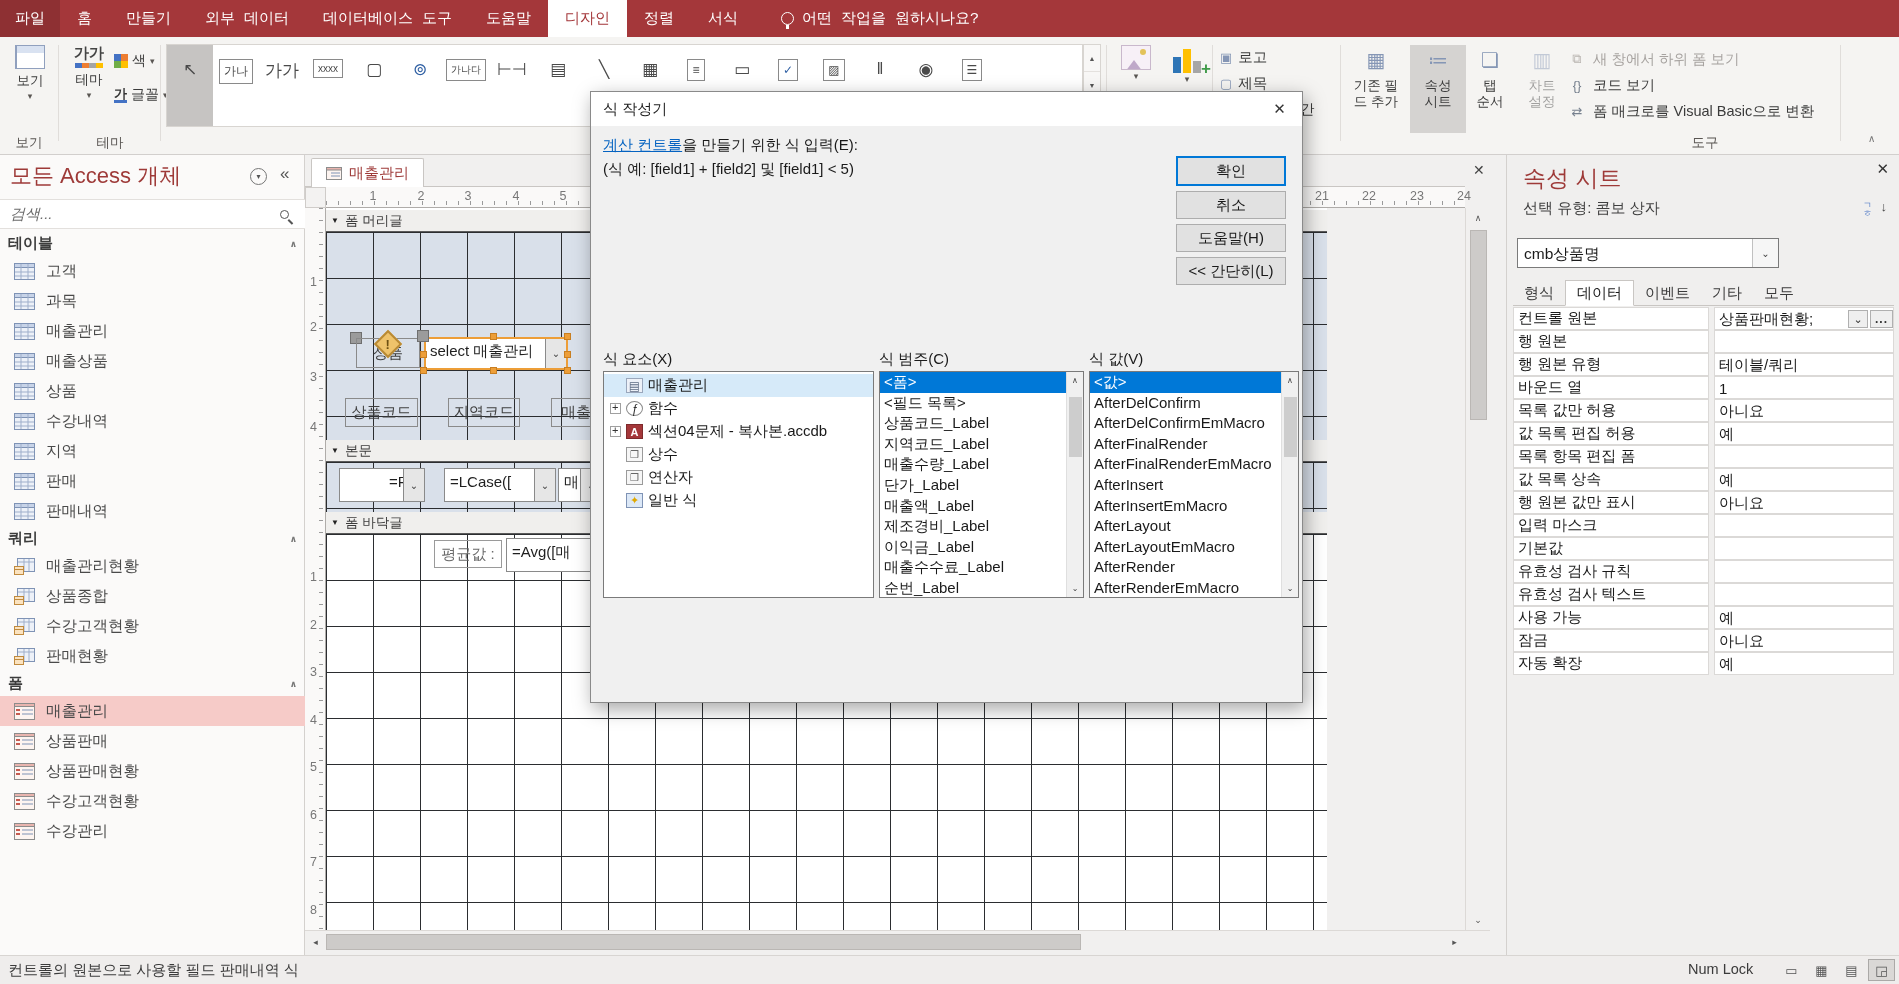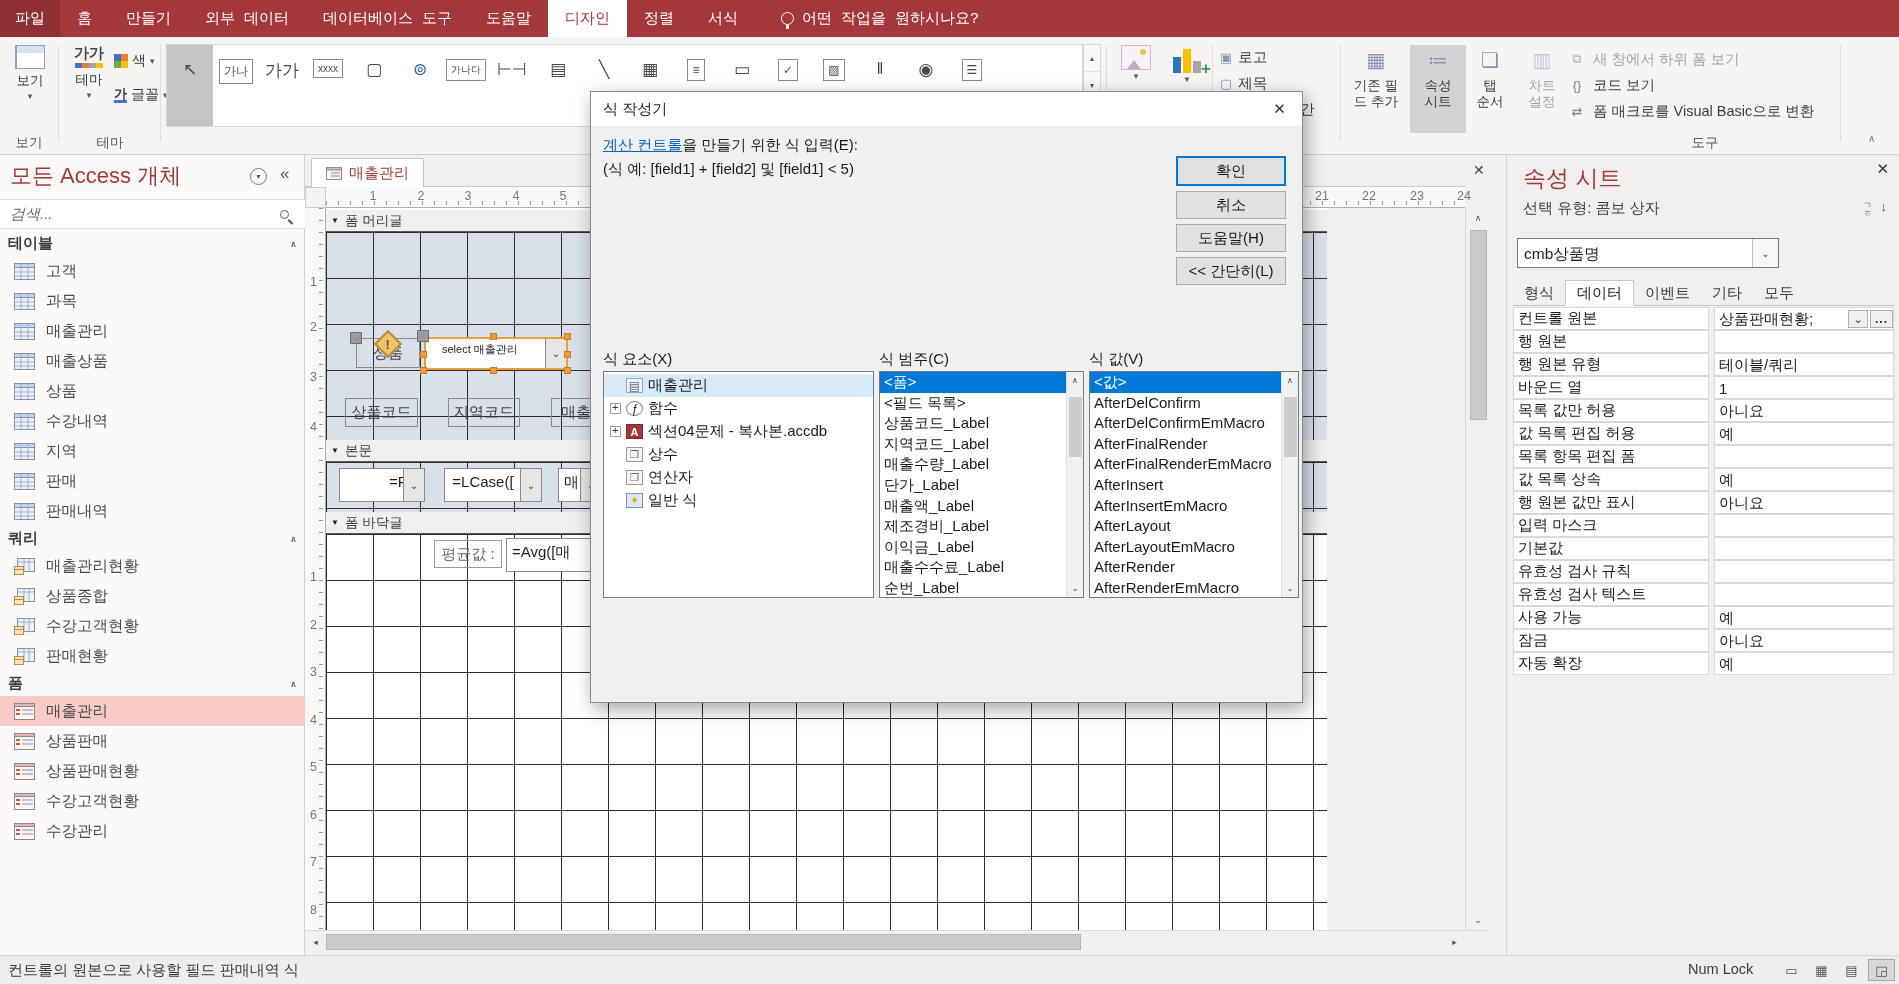--- a/index.html
+++ b/index.html
@@ -97,21 +97,21 @@
     background-image:repeating-linear-gradient(to right,var(--line) 0 1px,transparent 1px 47px),
                      repeating-linear-gradient(to bottom,var(--line) 0 1px,transparent 1px 46px);}
   .grid-white{position:absolute; left:0; width:1001px; background-color:#fff;
     background-image:repeating-linear-gradient(to right,var(--line) 0 1px,transparent 1px 47px),
                      repeating-linear-gradient(to bottom,var(--line) 0 1px,transparent 1px 46px);}
   .ctl-label{position:absolute; border:1px solid #8A8A8A; color:#3F3F3F; font-size:15px; display:flex; align-items:center; justify-content:center; overflow:hidden; white-space:nowrap;}
   .ctl-box{position:absolute; background:#fff; border:1px solid #8A8A8A; display:flex; align-items:stretch; overflow:hidden;}
   .ctl-box .txt{flex:1; font-size:15px; color:#1F1F1F; padding:4px 4px 0 5px; white-space:nowrap; overflow:hidden;}
   .dd{width:21px; border-left:1px solid #8A8A8A; background:#E6E6E6; display:flex; align-items:center; justify-content:center; font-size:10px; color:#444;}
   .combo-sel{position:absolute; background:#fff; border:2px solid #ED9E38; display:flex; align-items:stretch;}
-  .combo-sel .txt{flex:1; font-size:11px; color:#1F1F1F; padding:3px 0 0 16px; white-space:nowrap; overflow:hidden;}
+  .combo-sel .txt{flex:1; font-size:15px; color:#1F1F1F; padding:3px 0 0 4px; white-space:nowrap; overflow:hidden;}
   .hdl{position:absolute; width:7px; height:7px; background:#ED9E38; border:1px solid #C87F22;}
   .hdl-gray{position:absolute; width:12px; height:12px; background:#9B9B9B; border:1px solid #6F6F6F;}
   .warn{position:absolute; width:20px; height:20px; background:#EFC36B; border:2px solid #B98A35; transform:rotate(45deg); display:flex; align-items:center; justify-content:center; z-index:5;}
   .warn span{transform:rotate(-45deg); font-weight:bold; font-size:13px; color:#6E5012;}
   .vscroll{position:absolute; left:1160px; top:53px; width:25px; height:722px; background:#F1F0EF; border-left:1px solid #DCD9D6; display:flex; flex-direction:column; align-items:center;}
   .vscroll .ar{height:20px; width:100%; display:flex; align-items:center; justify-content:center; font-size:9px; color:#555;}
   .vscroll .thumb{width:17px; height:190px; background:#CDCBC9; border:1px solid #BAB7B4; margin-top:2px;}
   .vscroll .sp{flex:1;}
   .hscroll{position:absolute; left:0; top:775px; width:1185px; height:22px; background:#F1F0EF; border-top:1px solid #DCD9D6; display:flex; align-items:center;}
   .hscroll .ar{width:21px; height:100%; display:flex; align-items:center; justify-content:center; font-size:9px; color:#555;}
@@ -700,21 +700,21 @@
       <div class="sec-bar" style="top:232px;">
         <span class="sm">▼</span>
         <span>본문</span>
       </div>
       <div class="grid-blue" style="top:254px; height:50px;"></div>
       <div>
         <div class="ctl-box" style="top: 260px; height: 34px; left: 13px; width: 86px; padding-left: 44px;">
             <span class="txt">=Right(</span>
             <span class="dd">⌄</span>
           </div>
-          <div class="ctl-box" style="top: 260px; height: 34px; left: 118px; width: 98px; text-align: center;">
+          <div class="ctl-box" style="top: 260px; height: 34px; left: 118px; width: 112px;">
             <span class="txt">=LCase([</span>
             <span class="dd">⌄</span>
           </div>
           <div class="ctl-box" style="top: 260px; height: 34px; left: 232px; width: 44px;">
             <span class="txt">매출</span>
             <span class="dd">⌄</span>
           </div>
       </div>
 
       <div class="sec-bar" style="top:304px;">

